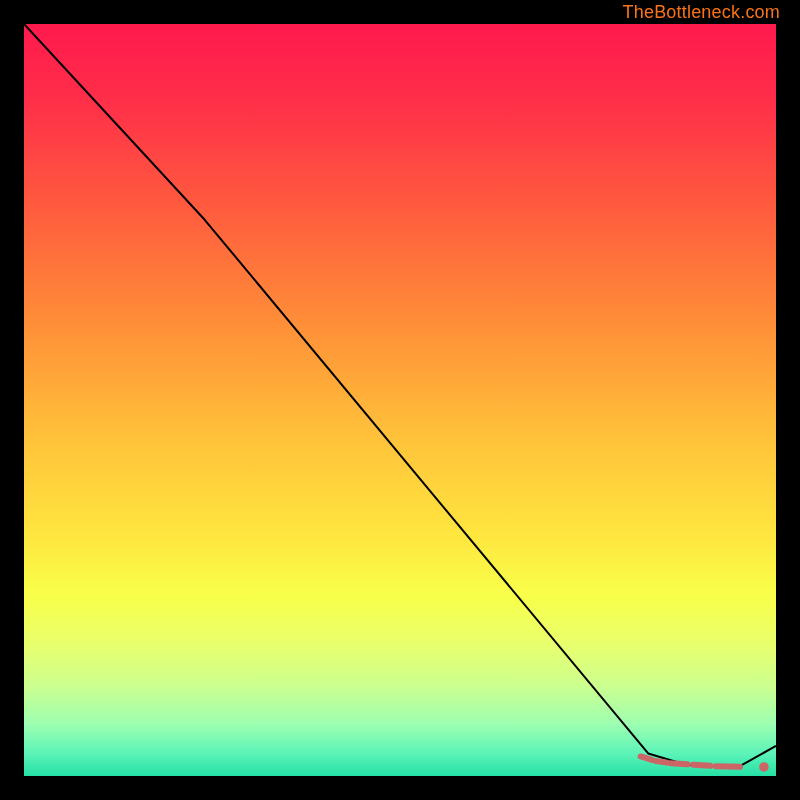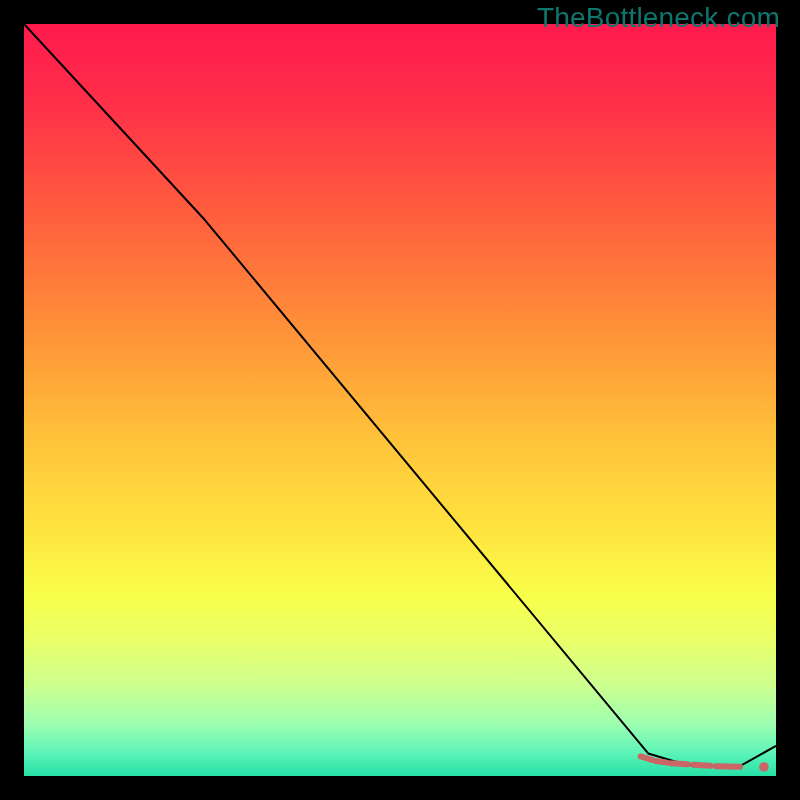--- a/index.html
+++ b/index.html
@@ -13,22 +13,22 @@
   .frame {
     position: relative;
     width: 800px;
     height: 800px;
   }
   .watermark {
     position: absolute;
     top: 2px;
     right: 20px;
     font-family: Arial, Helvetica, sans-serif;
-    font-size: 28px;
-    color: #0f766e;
+    font-size: 18px;
+    color: #f97316;
     letter-spacing: 0.2px;
   }
   svg {
     display: block;
   }
 </style>
 </head>
 <body>
 
 <div class="frame">

